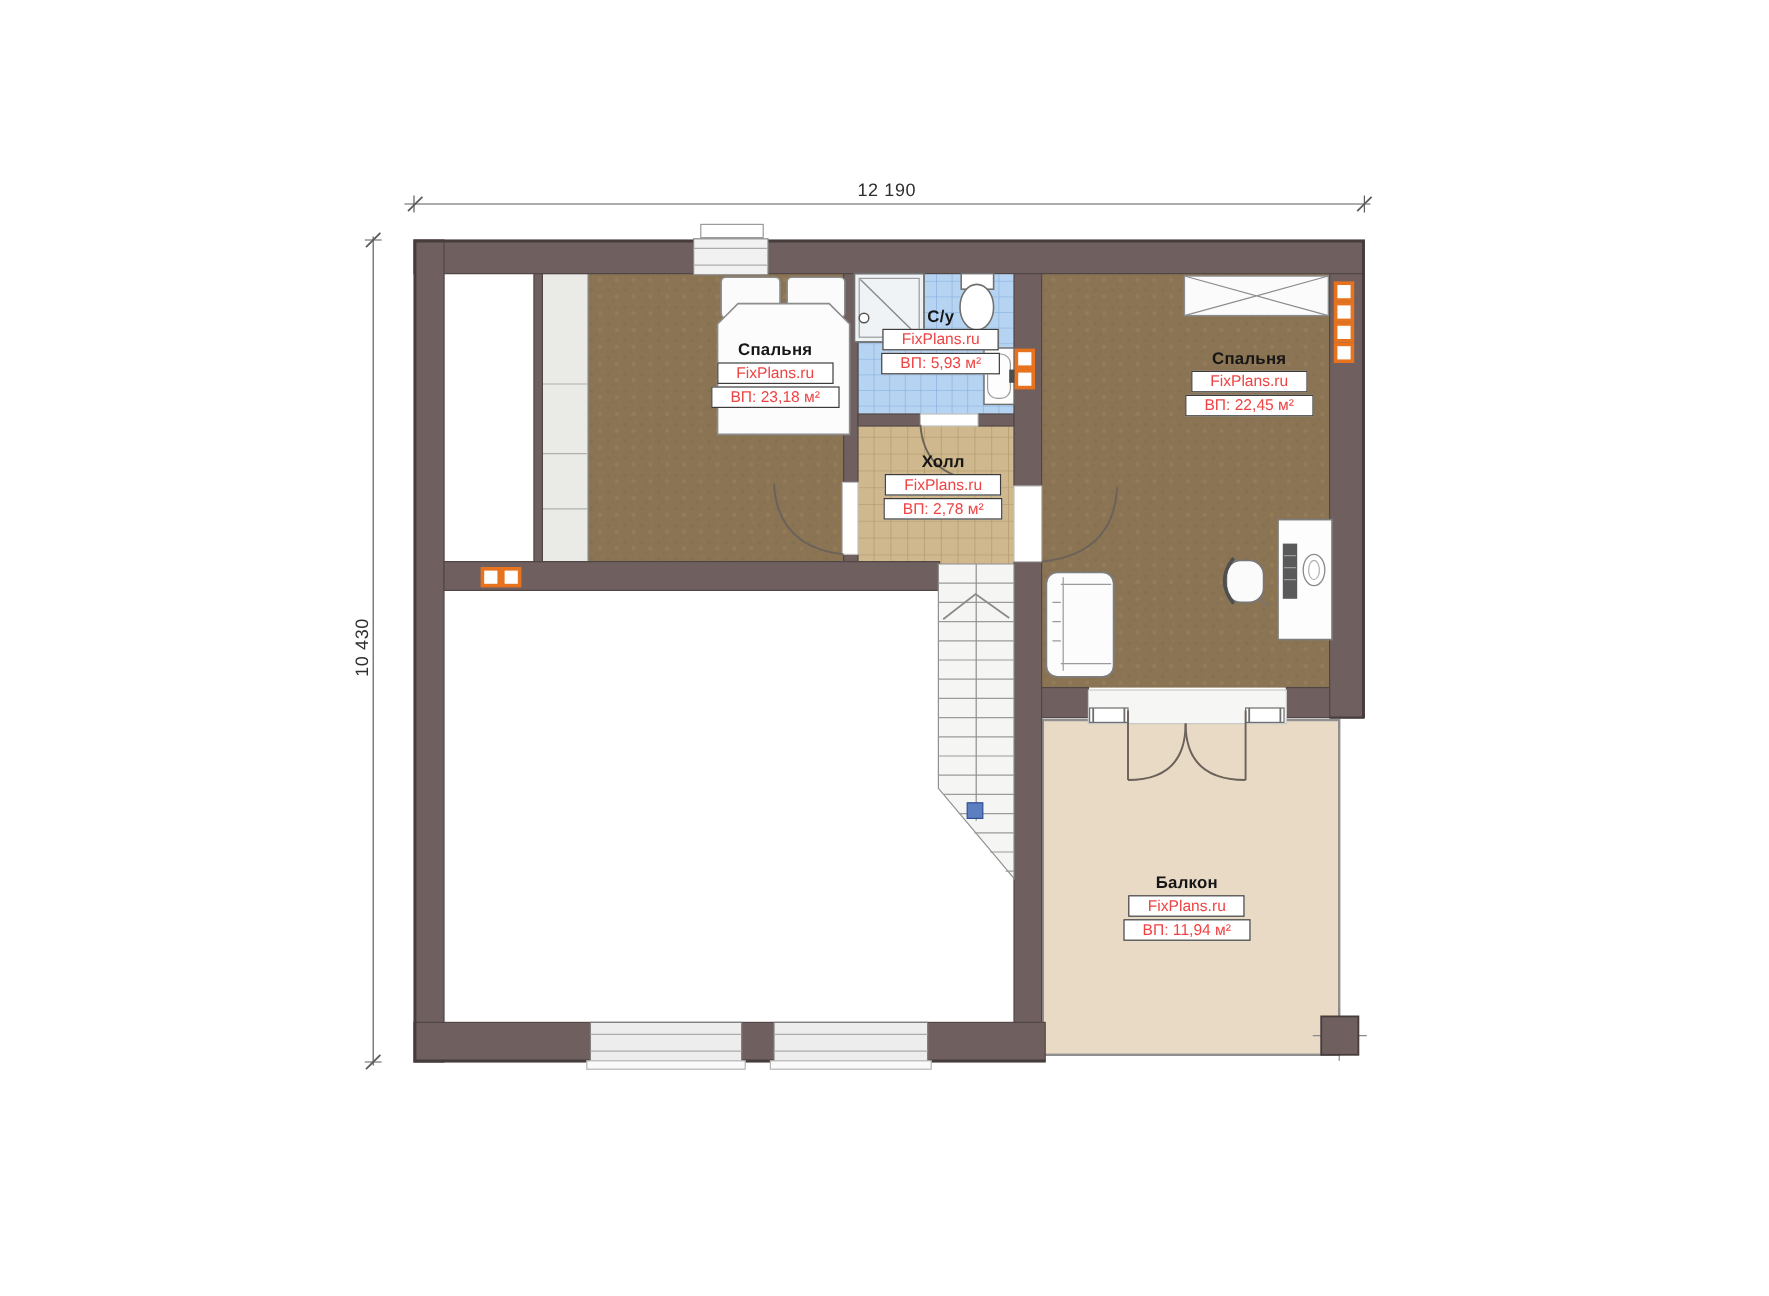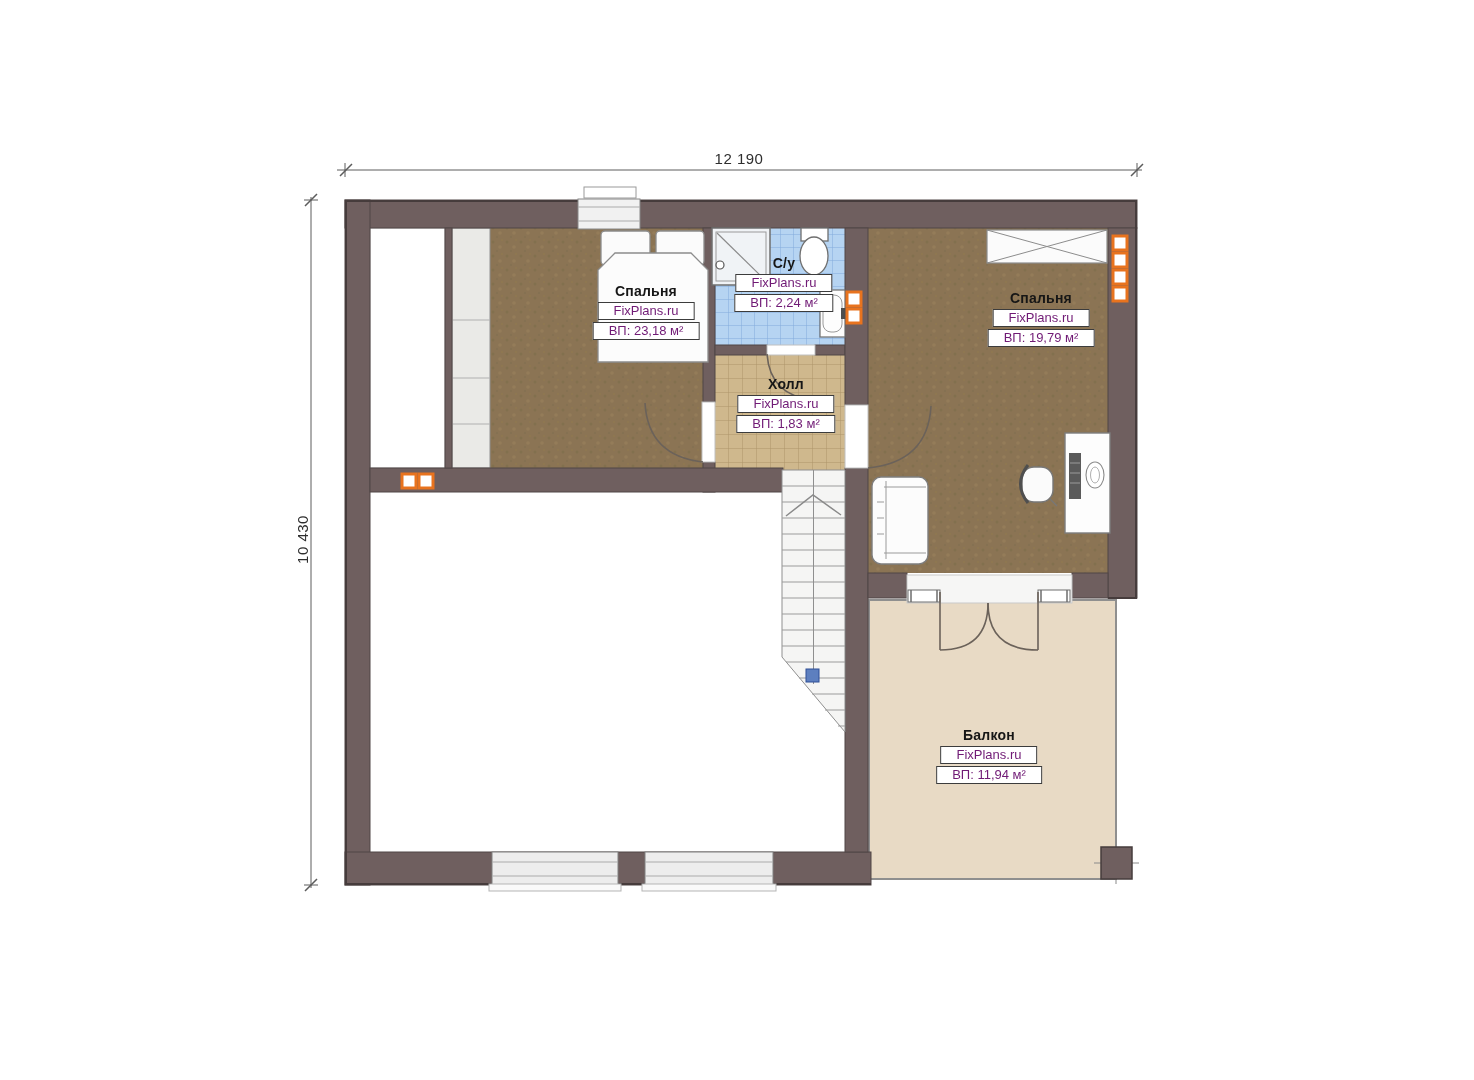--- a/index.html
+++ b/index.html
@@ -9,21 +9,21 @@
   }
   .plan-svg{position:absolute;left:0;top:0;}
   .room-label{
     position:absolute;transform:translateX(-50%);text-align:center;
     color:#161616;white-space:nowrap;line-height:15px;
   }
   .room-name{font-size:14px;font-weight:bold;letter-spacing:.2px;margin-bottom:3px;text-align:center;}
   .box-row{margin-top:2px;}
   .label-box{
     display:inline-block;background:#ffffff;border:1px solid #3c3c3c;
-    font-size:13px;line-height:16px;padding:0 15px;color:#701a75;
+    font-size:13px;line-height:16px;padding:0 15px;color:#ef4444;
   }
   .dim-label{
     position:absolute;font-size:15px;color:#2e2e2e;letter-spacing:.5px;
     text-align:center;
   }
   .dim-label.vertical{transform:rotate(-90deg);transform-origin:center;}
 </style>
 </head>
 <body>
 
@@ -209,33 +209,33 @@
 
   <div class="room-label" style="left:646px;top:284px">
     <div class="room-name">Спальня</div>
     <div class="box-row"><span class="label-box">FixPlans.ru</span></div>
     <div class="box-row"><span class="label-box">ВП: 23,18 м²</span></div>
   </div>
 
   <div class="room-label" style="left:784px;top:256px">
     <div class="room-name">С/у</div>
     <div class="box-row"><span class="label-box">FixPlans.ru</span></div>
-    <div class="box-row"><span class="label-box">ВП: 2,24 м²</span></div>
+    <div class="box-row"><span class="label-box">ВП: 5,93 м²</span></div>
   </div>
 
   <div class="room-label" style="left:786px;top:377px">
     <div class="room-name">Холл</div>
     <div class="box-row"><span class="label-box">FixPlans.ru</span></div>
-    <div class="box-row"><span class="label-box">ВП: 1,83 м²</span></div>
+    <div class="box-row"><span class="label-box">ВП: 2,78 м²</span></div>
   </div>
 
   <div class="room-label" style="left:1041px;top:291px">
     <div class="room-name">Спальня</div>
     <div class="box-row"><span class="label-box">FixPlans.ru</span></div>
-    <div class="box-row"><span class="label-box">ВП: 19,79 м²</span></div>
+    <div class="box-row"><span class="label-box">ВП: 22,45 м²</span></div>
   </div>
 
   <div class="room-label" style="left:989px;top:728px">
     <div class="room-name">Балкон</div>
     <div class="box-row"><span class="label-box">FixPlans.ru</span></div>
     <div class="box-row"><span class="label-box">ВП: 11,94 м²</span></div>
   </div>
 
 </div>
 

